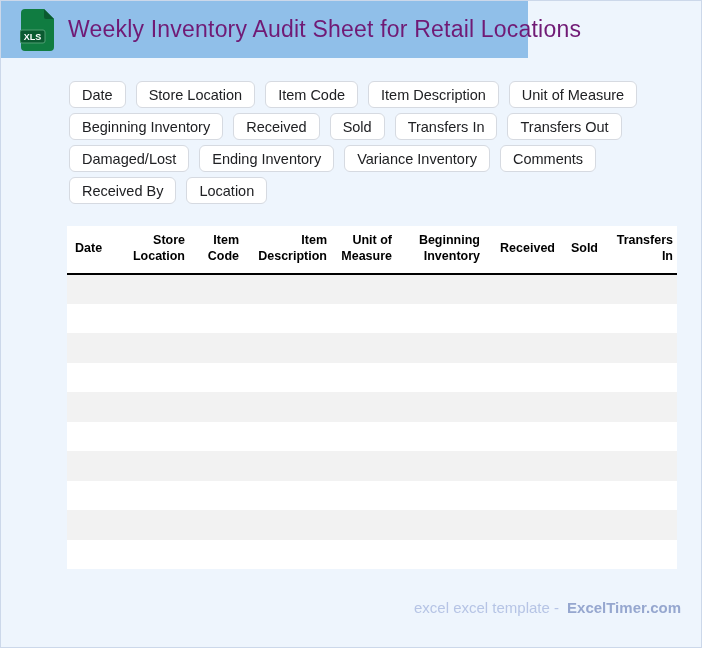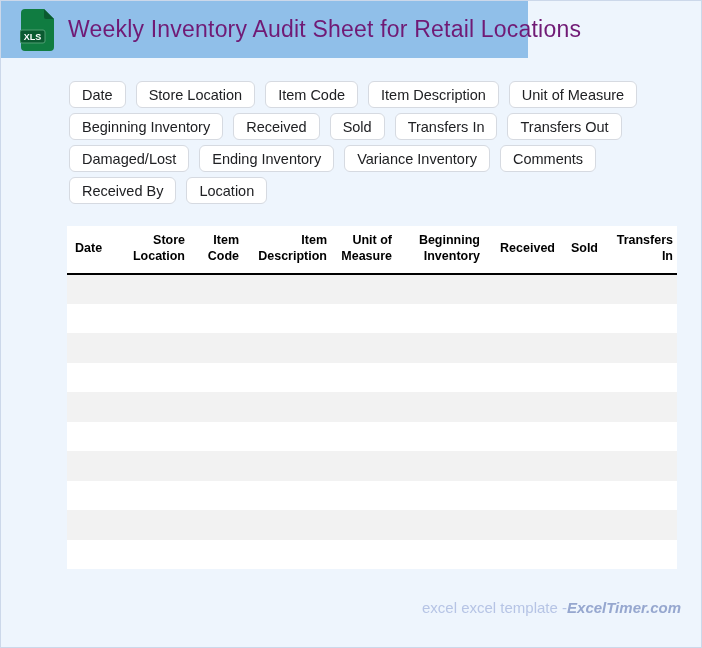--- a/index.html
+++ b/index.html
@@ -123,21 +123,21 @@
     position: absolute;
     top: 598px;
     right: 20px;
     font-size: 15px;
     color: #b6c4e5;
     white-space: nowrap;
   }
   .footer .brand {
     font-weight: bold;
     color: #96a7cf;
-    font-style: italic;
+    margin-left: 8px;
   }
 </style>
 </head>
 <body>
 
 <div class="card">
 
   <div class="banner">
     <svg class="file-icon" viewBox="0 0 34 42" xmlns="http://www.w3.org/2000/svg">
       <path d="M5 0 h19 l10 10 v28 a4 4 0 0 1 -4 4 h-25 a4 4 0 0 1 -4 -4 v-34 a4 4 0 0 1 4 -4 z" fill="#107c41"></path>

